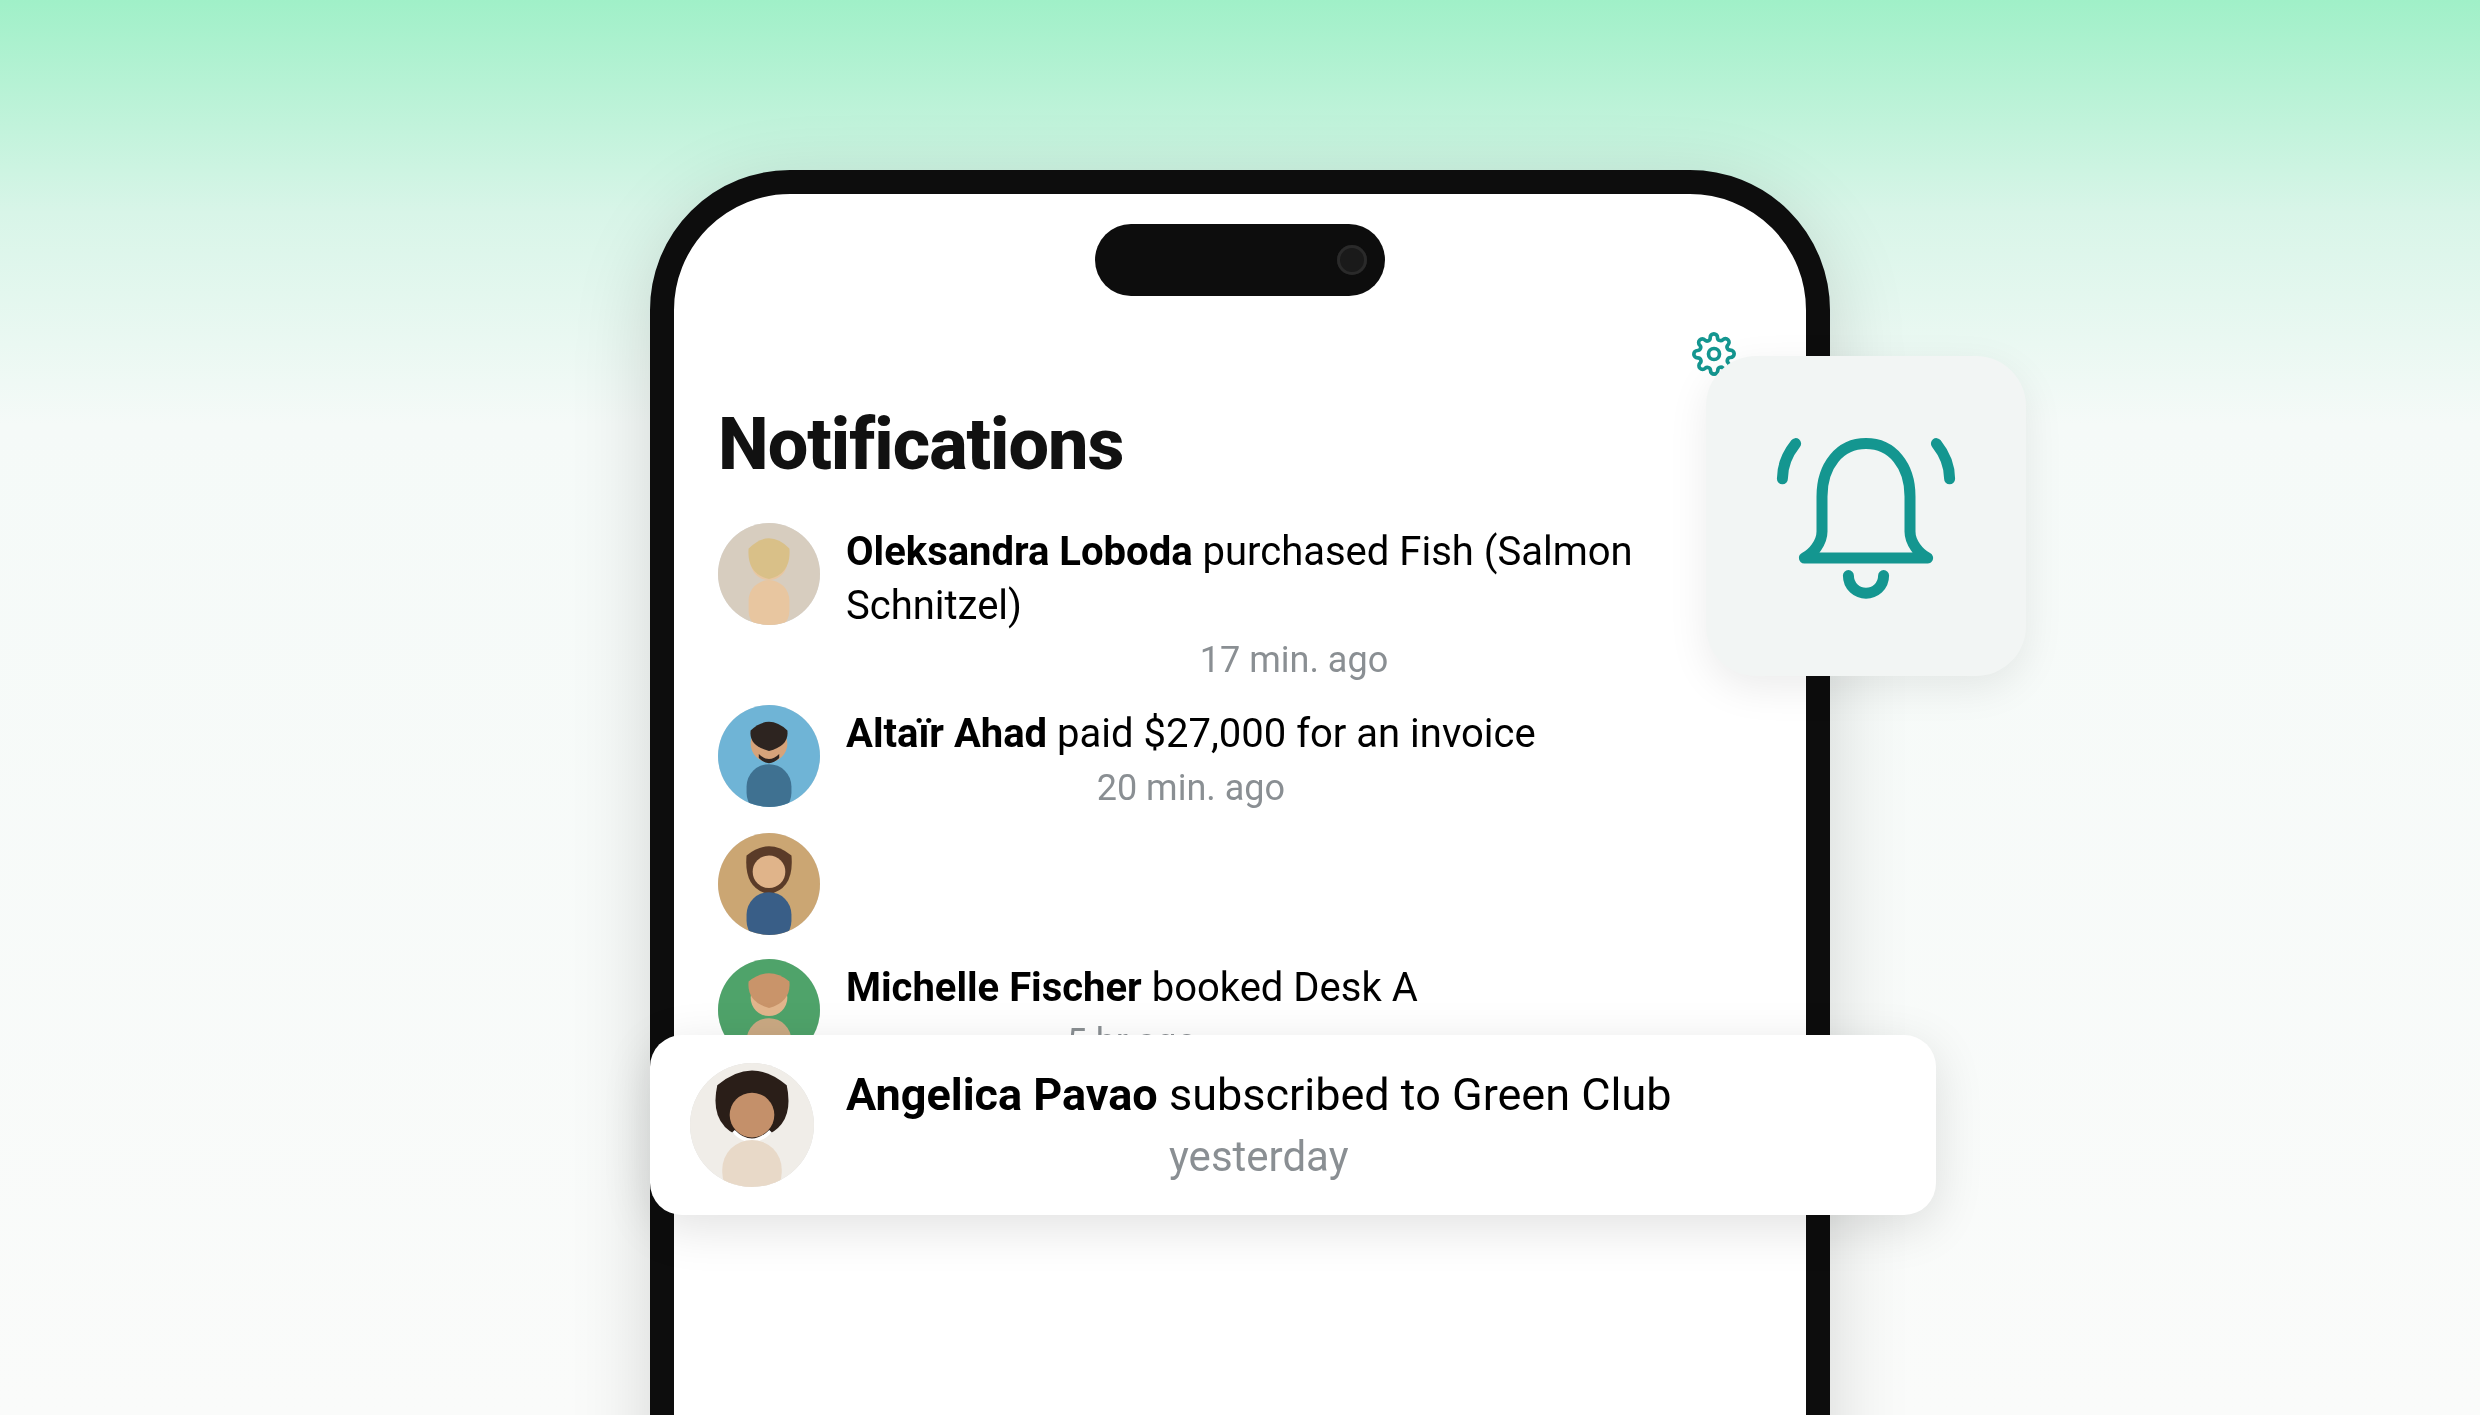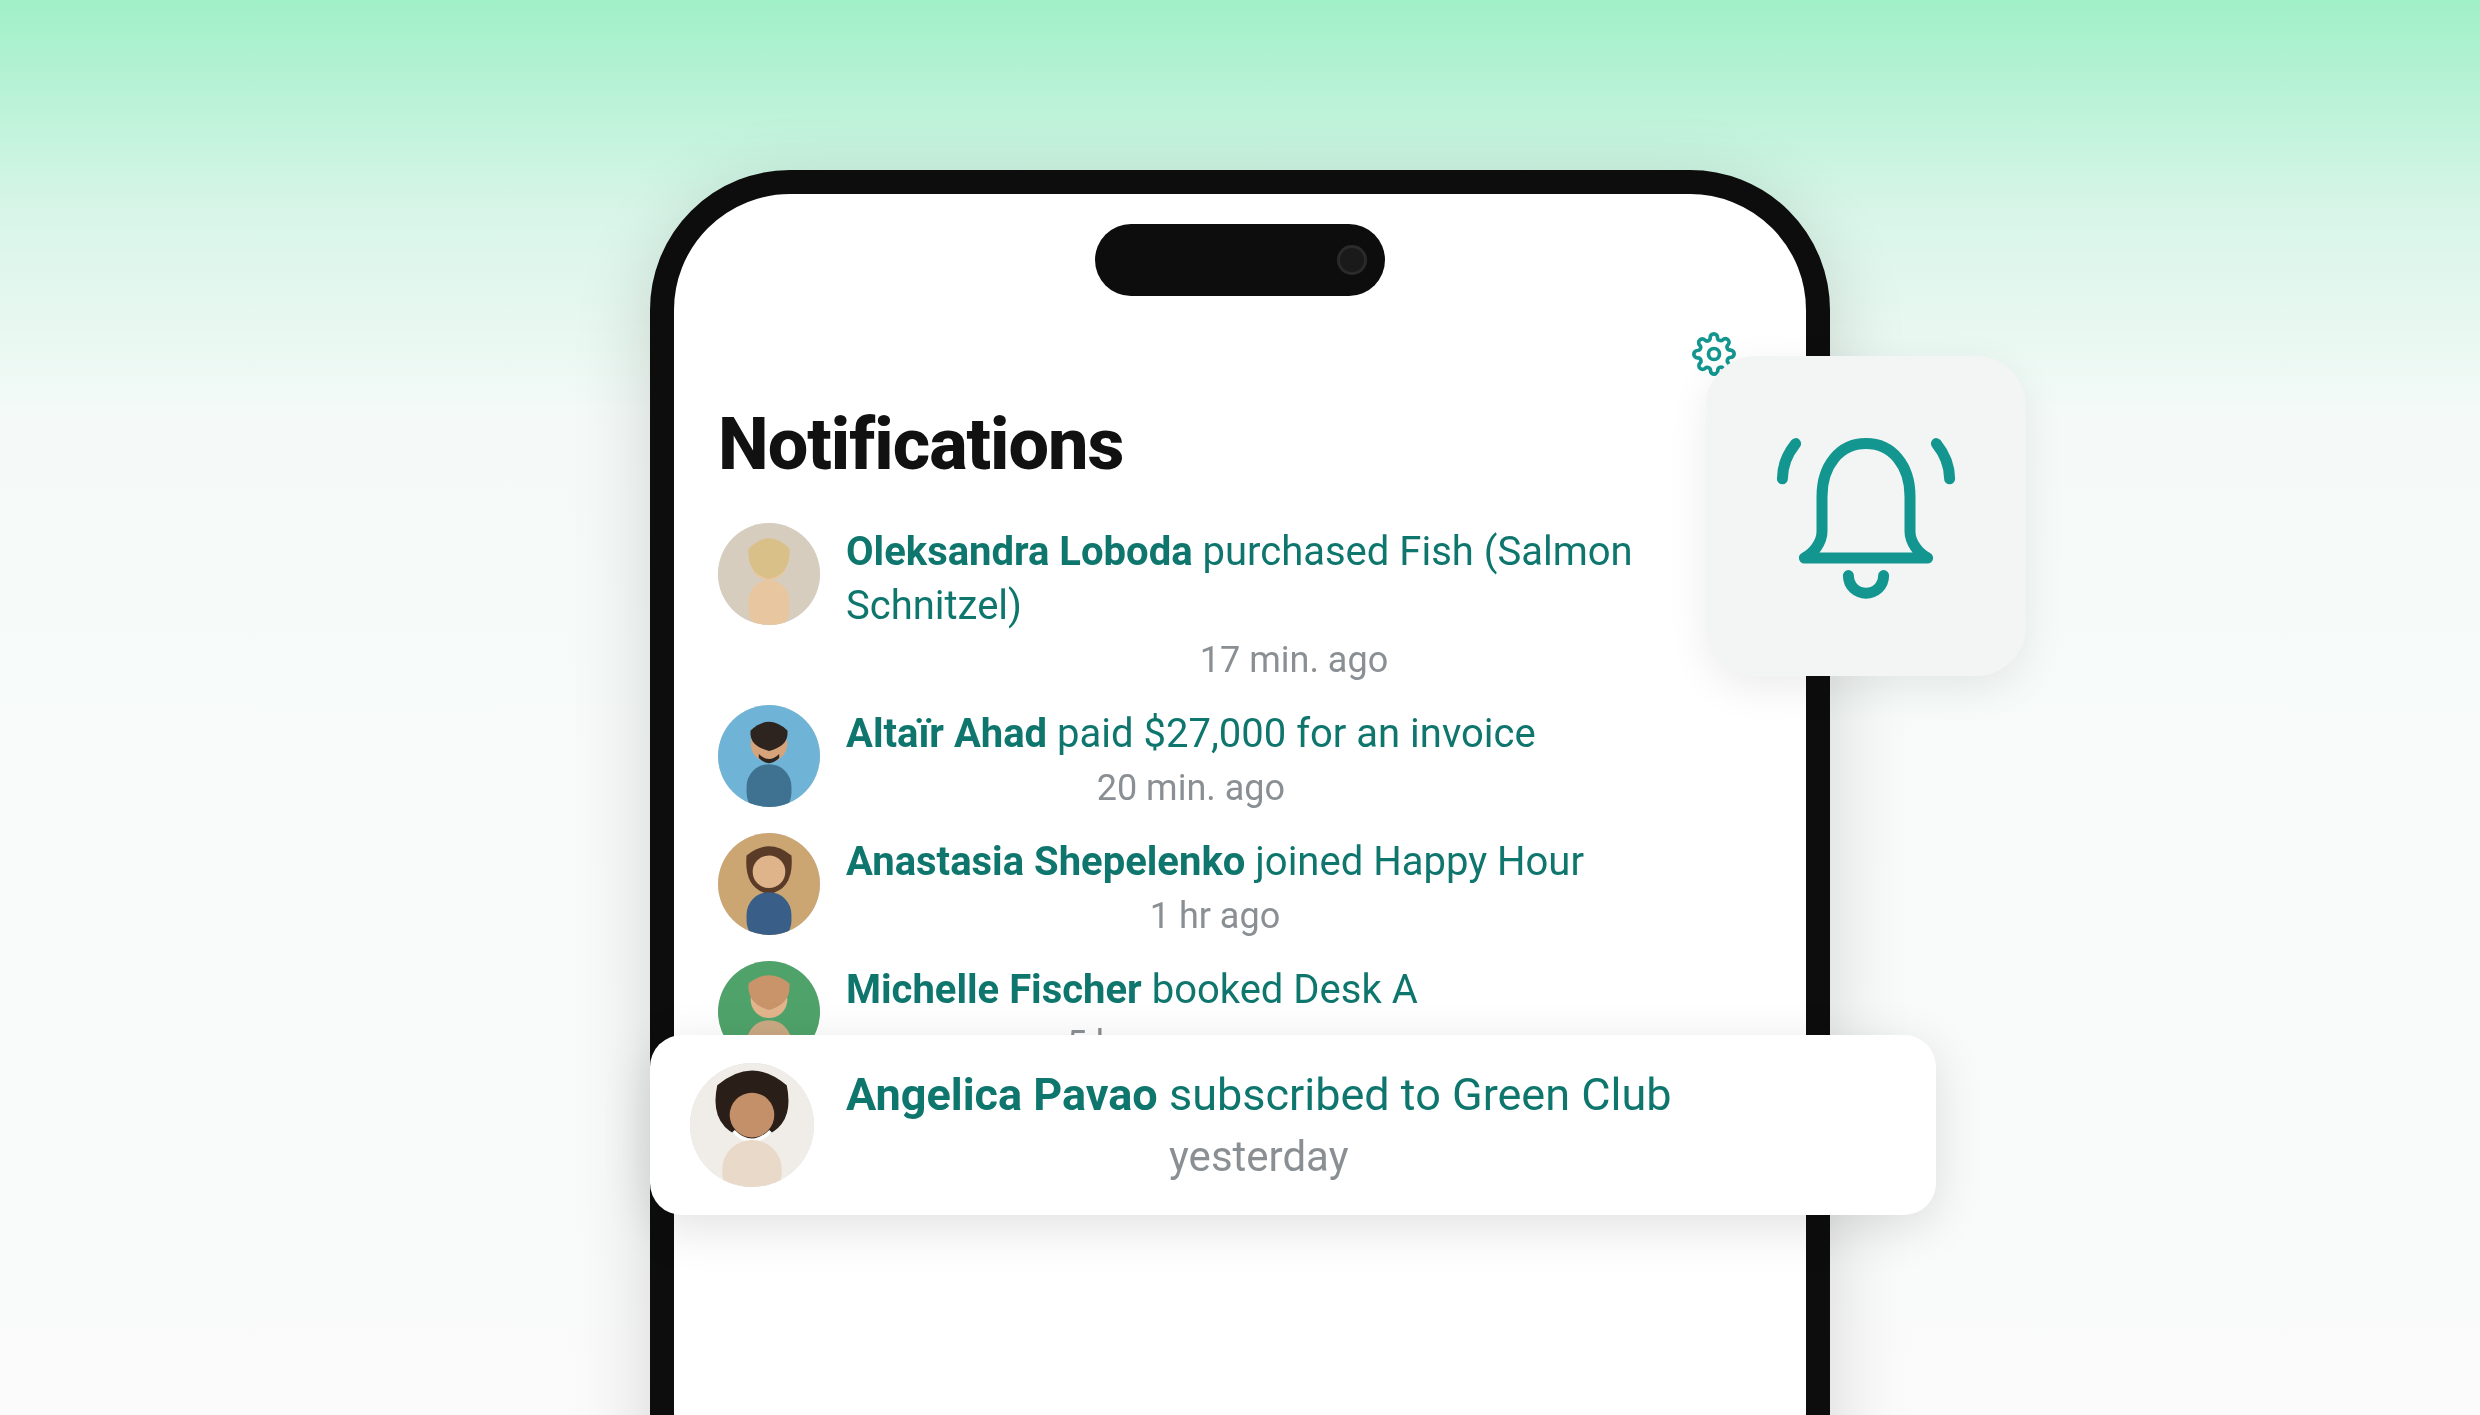--- a/index.html
+++ b/index.html
@@ -124,21 +124,21 @@
     .notif-body {
       display: flex;
       flex-direction: column;
       gap: 6px;
       padding-top: 2px;
     }
 
     .notif-text {
       font-size: 40px;
       line-height: 1.35;
-      color: #0f766e;
+      color: #000000;
       font-weight: 400;
     }
     .notif-text .actor {
       font-weight: 700;
     }
 
     .notif-time {
       font-size: 36px;
       color: #8a8f93;
       text-align: center;
@@ -268,27 +268,20 @@
 
       <div class="notif-item">
         <div class="avatar">
           <svg viewBox="0 0 100 100">
               <rect width="100" height="100" fill="#cba673"></rect>
               <circle cx="50" cy="38" r="18" fill="#e0b48a"></circle>
               <path d="M28 22 Q50 4 72 22 Q75 55 50 60 Q25 55 28 22" fill="#5a3b28"></path>
               <circle cx="50" cy="38" r="16" fill="#e0b48a"></circle>
               <rect x="28" y="58" width="44" height="50" rx="22" fill="#395e87"></rect>
             </svg>
-        </div>
-        <div class="notif-body">
-          <div class="notif-text">
-            <span class="actor">Anastasia Shepelenko</span>
-            <span>joined Happy Hour</span>
-          </div>
-          <div class="notif-time">1 hr ago</div>
         </div>
       </div>
 
       <div class="notif-item">
         <div class="avatar">
           <svg viewBox="0 0 100 100">
               <rect width="100" height="100" fill="#4fa36a"></rect>
               <circle cx="50" cy="38" r="18" fill="#e2b58c"></circle>
               <path d="M30 22 Q50 6 70 22 Q72 42 50 48 Q28 42 30 22" fill="#c9946a"></path>
               <rect x="28" y="58" width="44" height="50" rx="22" fill="#caa983"></rect>

